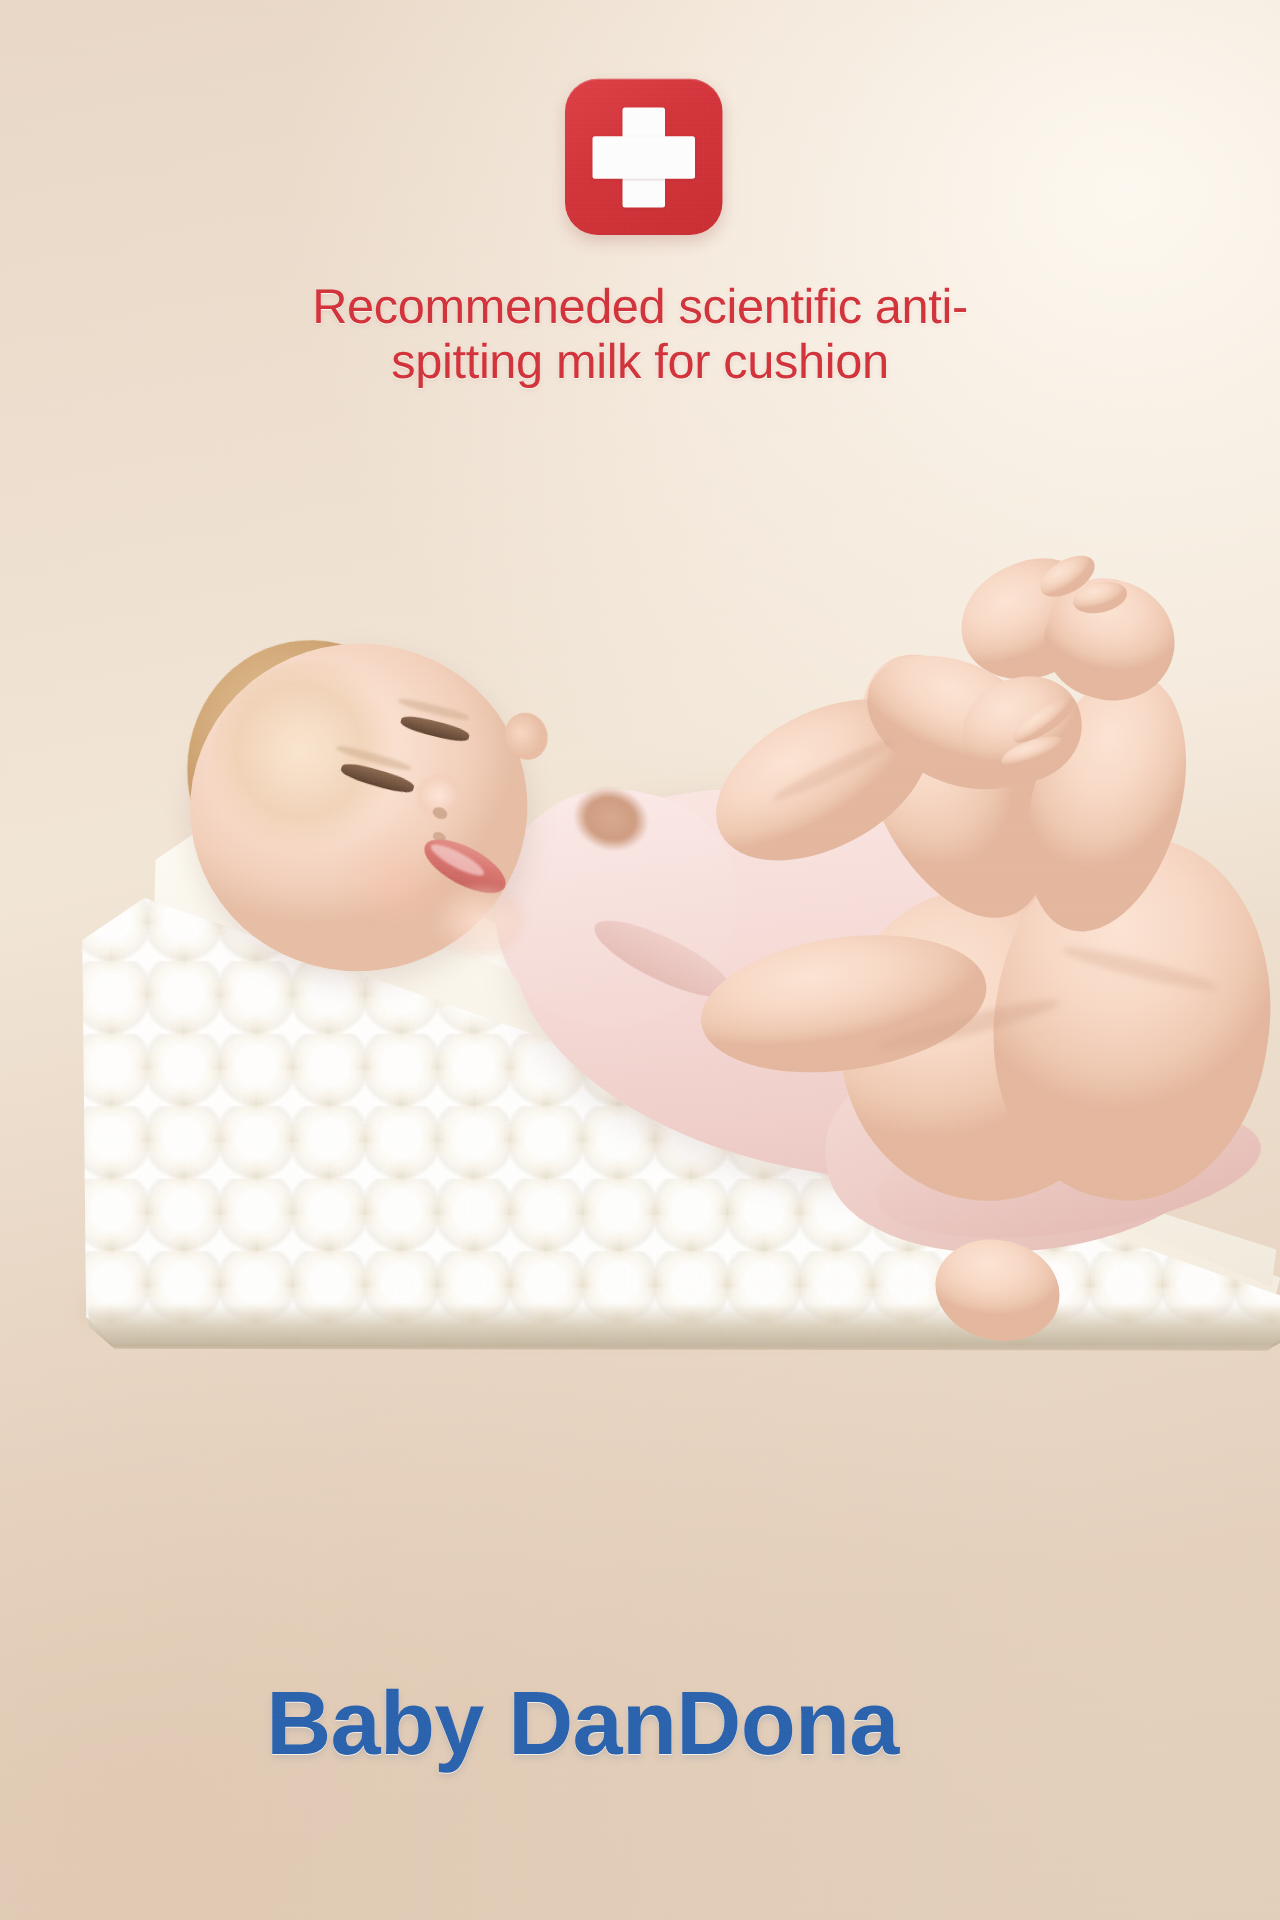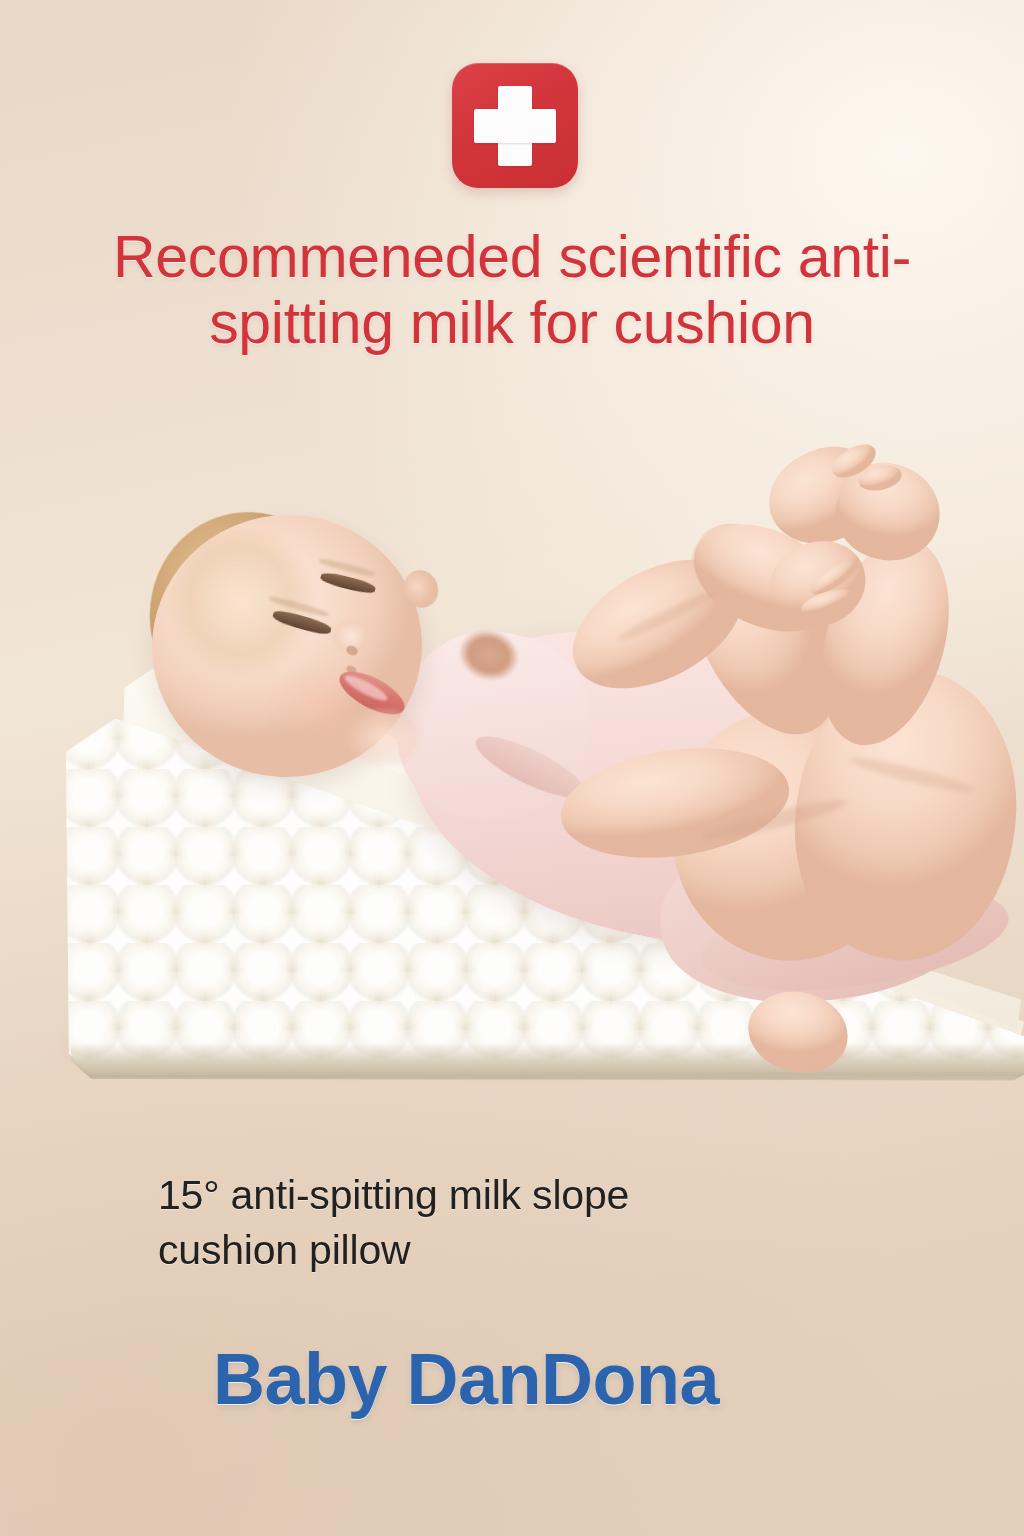--- a/index.html
+++ b/index.html
@@ -25,21 +25,21 @@
   .badge{position:absolute;left:452px;top:63px;width:126px;height:125px;border-radius:26px;
     background:linear-gradient(150deg,#dd4046 0%,#d2343a 42%,#c92e33 100%);
     box-shadow:0 5px 12px rgba(150,70,60,.22), inset 0 1px 0 rgba(255,255,255,.20);}
   .badge .bar{position:absolute;background:#fdfdfd;border-radius:2px;
     box-shadow:0 1px 2px rgba(120,40,40,.18);}
   .badge .bar.v{left:50%;top:23px;width:34px;height:80px;transform:translateX(-50%);}
   .badge .bar.h{top:50%;left:22px;width:82px;height:34px;transform:translateY(-50%);}
 
   
   .headline{position:absolute;left:62px;top:224px;width:900px;text-align:center;
-    color:#d2323a;font-size:59px;line-height:1.12;font-weight:400;letter-spacing:-.3px;
+    color:#d2323a;font-size:39px;line-height:1.12;font-weight:400;letter-spacing:-.3px;
     text-shadow:0 1px 0 rgba(255,252,246,.85), 0 2px 4px rgba(170,110,95,.15);}
   .headline .l{display:block;white-space:nowrap;}
 
   
   .scene{position:absolute;left:0;top:420px;width:1024px;height:700px;}
 
   
   .wedge{position:absolute;left:46px;top:215px;width:975px;height:450px;}
   .wedge .topface{
     position:absolute;left:75px;top:-1px;width:900px;height:430px;
@@ -253,21 +253,17 @@
       <div class="sk nose"></div>
       <div class="sk nostrilA"></div>
       <div class="sk nostrilB"></div>
       <div class="sk mouth"></div>
       <div class="sk mouthhi"></div>
       <div class="sk chin"></div>
       <div class="sk neckline"></div>
     </div>
   </div>
 
-  <div class="subtitle">
-    <span class="l">15° anti-spitting milk slope</span>
-    <span class="l">cushion pillow</span>
-  </div>
 
   <div class="brand">Baby DanDona</div>
 
   <div class="grain"></div>
 </div>
 
 </body></html>

